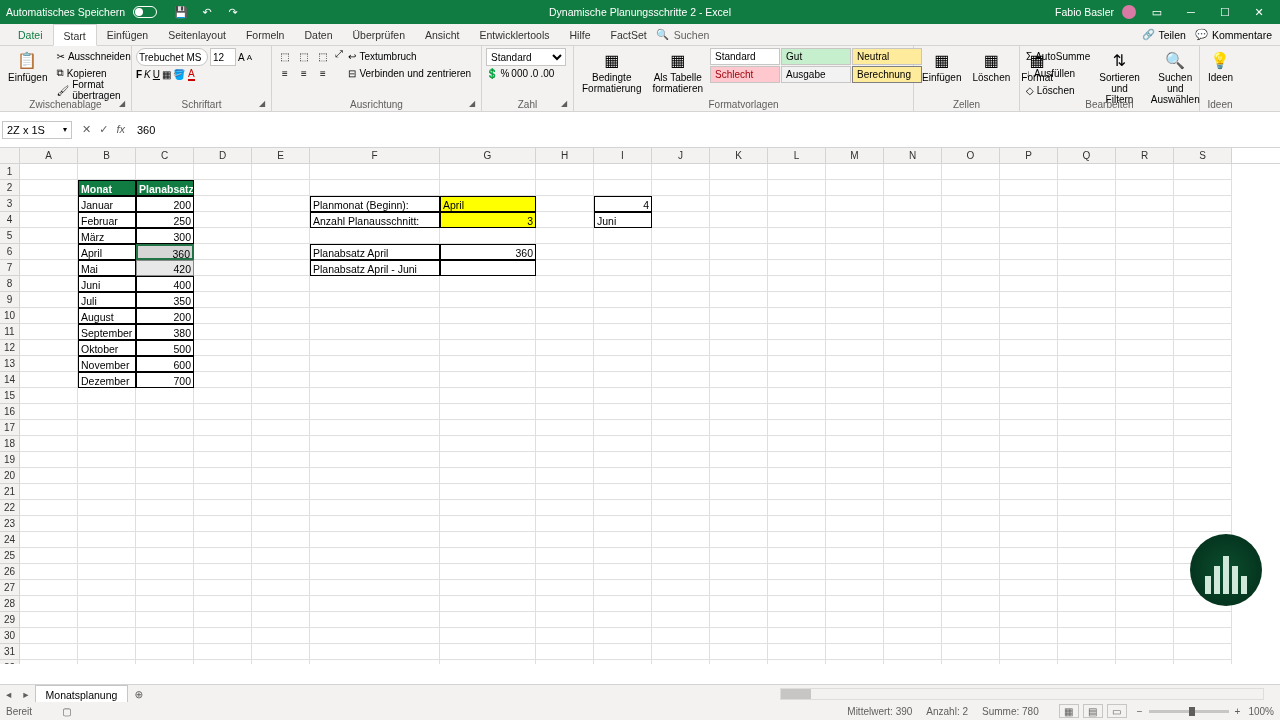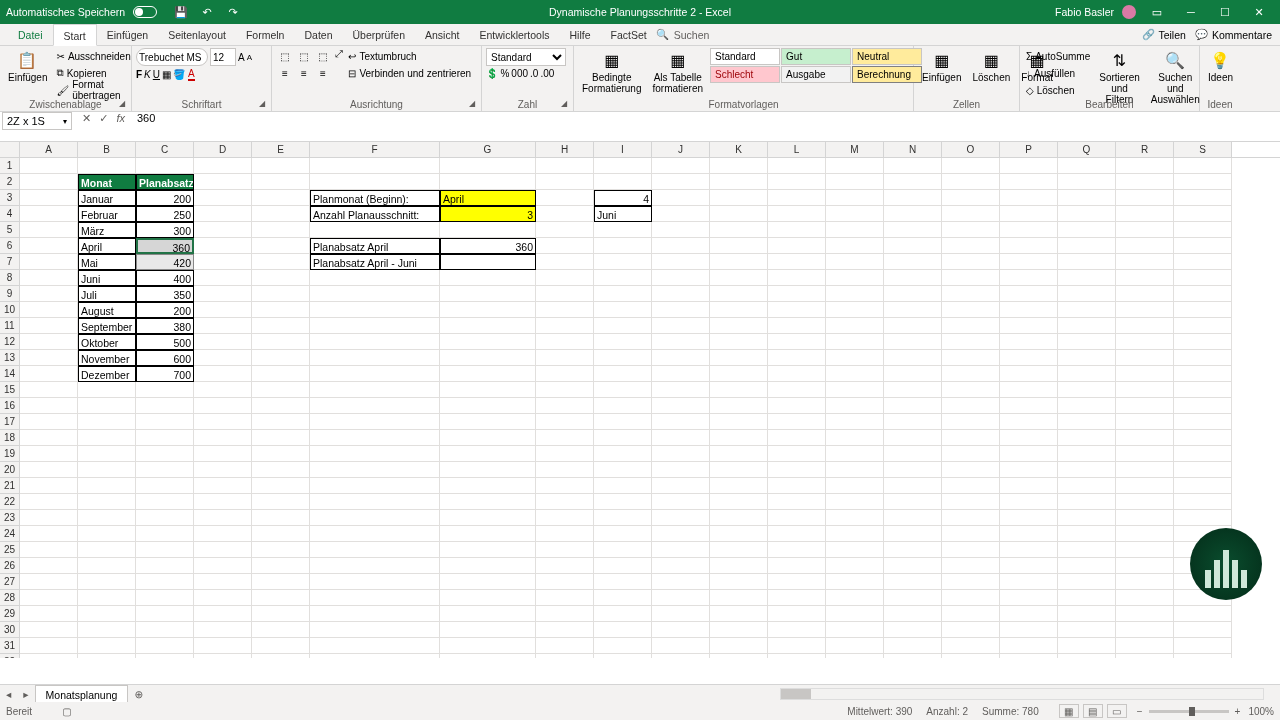--- a/index.html
+++ b/index.html
@@ -45,21 +45,21 @@
 .sb-standard { background: #fff; }
 .sb-gut { background: #c6efce; }
 .sb-neutral { background: #ffeb9c; }
 .sb-schlecht { background: #ffc7ce; color: #9c0006; }
 .sb-ausgabe { background: #f2f2f2; }
 .sb-berechnung { background: #ffeb9c; border: 1px solid #7f7f7f; }
 .number-select { border: 1px solid #c8c6c4; background: #fff; height: 18px; width: 80px; font-size: 10px; }
 .corner-launcher { position: absolute; right: 2px; bottom: 2px; width: 10px; height: 10px; font-size: 8px; color: #605e5c; }
 
 
-.formula-row { height: 30px; display: flex; align-items: flex-start; border-bottom: 1px solid #d4d4d4; font-size: 11px; }
+.formula-row { height: 36px; display: flex; align-items: center; border-bottom: 1px solid #d4d4d4; font-size: 11px; }
 .name-box { width: 70px; border: 1px solid #c8c6c4; height: 18px; margin: 0 2px; padding: 0 4px; display: flex; align-items: center; justify-content: space-between; }
 .fx-icons { display: flex; gap: 8px; padding: 0 8px; color: #605e5c; }
 .formula-input { flex: 1; padding: 0 4px; }
 
 
 .grid-area { position: relative; height: 516px; overflow: hidden; background: #fff; }
 .col-headers { display: flex; height: 16px; border-bottom: 1px solid #d4d4d4; }
 .rowhead-spacer { width: 20px; border-right: 1px solid #d4d4d4; background: #f3f2f1; }
 .col-head { width: 58px; border-right: 1px solid #d4d4d4; background: #f3f2f1; text-align: center; font-size: 10px; line-height: 16px; color: #323130; }
 .grid-body { position: relative; }

